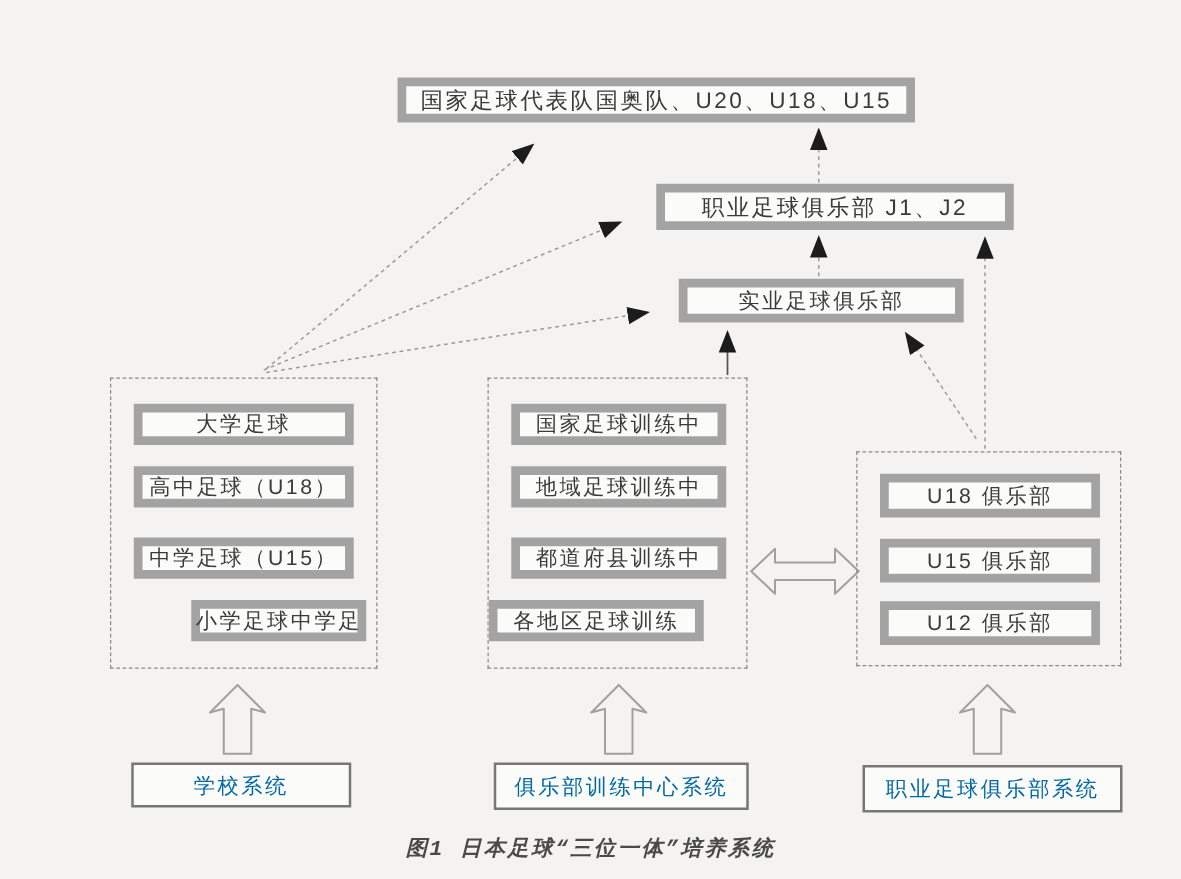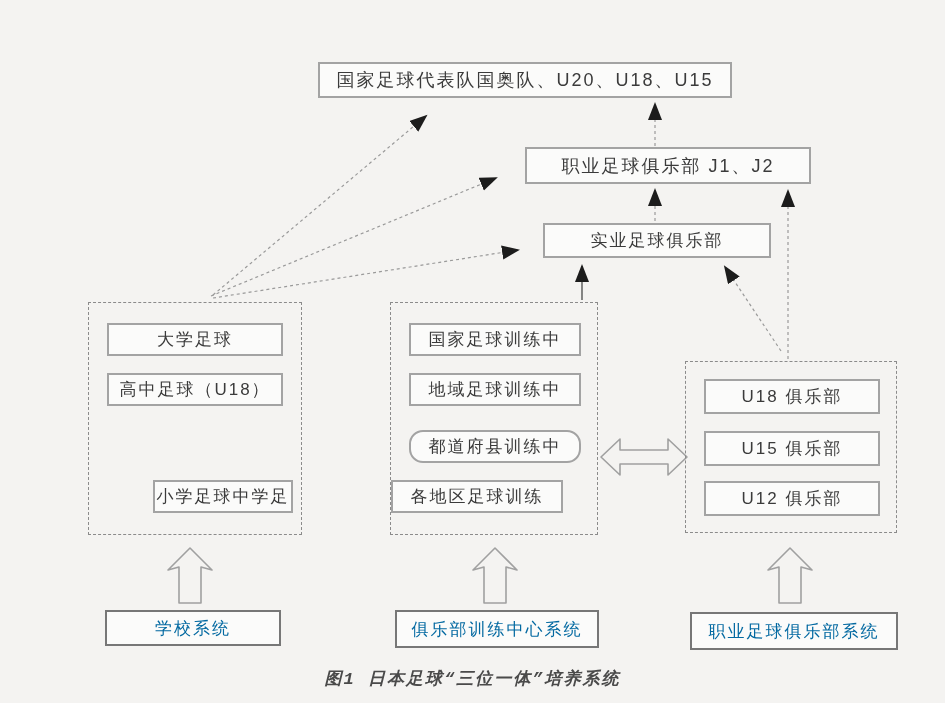--- a/index.html
+++ b/index.html
@@ -8,21 +8,21 @@
     background:#f4f3f1;
     font-family:"Liberation Sans","DejaVu Sans",sans-serif;
     position:relative;
     overflow:hidden;
   }
   .canvas{position:absolute;left:0;top:0;width:945px;height:703px;}
   .arrows{position:absolute;left:0;top:0;z-index:1;}
   .box{
     position:absolute;
     background:#fbfbfa;
-    border:2px solid #a3a3a3;
+    border:7px solid #a3a3a3;
     display:flex;align-items:center;justify-content:center;
     color:#3b3b3b;
     font-size:17px;font-weight:500;letter-spacing:2px;
     z-index:2;box-sizing:border-box;
     white-space:nowrap;
   }
   .group{
     position:absolute;
     border:1.5px dashed #8b8b8b;
     z-index:2;box-sizing:border-box;
@@ -80,27 +80,28 @@
 
   <div class="box" style="left:318px;top:62px;width:414px;height:36px;font-size:18px;">国家足球代表队国奥队、U20、U18、U15</div>
 
   <div class="box" style="left:525px;top:147px;width:286px;height:37px;font-size:18px;">职业足球俱乐部 J1、J2</div>
 
   <div class="box" style="left:543px;top:223px;width:228px;height:35px;">实业足球俱乐部</div>
 
   <div class="group" style="left:88px;top:302px;width:214px;height:233px;">
     <div class="box" style="left:18px;top:20px;width:176px;height:33px;">大学足球</div>
     <div class="box" style="left:18px;top:70px;width:176px;height:33px;">高中足球（U18）</div>
+    <div class="box" style="left:18px;top:127px;width:176px;height:33px;">中学足球（U15）</div>
     <div class="box" style="left:18px;top:177px;width:140px;height:33px;margin-left:46px;">小学足球中学足</div>
   </div>
 
   <div class="group" style="left:390px;top:302px;width:208px;height:233px;">
     <div class="box" style="left:18px;top:20px;width:172px;height:33px;">国家足球训练中</div>
     <div class="box" style="left:18px;top:70px;width:172px;height:33px;">地域足球训练中</div>
-    <div class="box" style="left:18px;top:127px;width:172px;height:33px;border-radius:14px;">都道府县训练中</div>
+    <div class="box" style="left:18px;top:127px;width:172px;height:33px;">都道府县训练中</div>
     <div class="box" style="left:0;top:177px;width:172px;height:33px;">各地区足球训练</div>
   </div>
 
   <div class="group" style="left:685px;top:361px;width:212px;height:172px;">
     <div class="box" style="left:18px;top:17px;width:176px;height:35px;">U18 俱乐部</div>
     <div class="box" style="left:18px;top:69px;width:176px;height:35px;">U15 俱乐部</div>
     <div class="box" style="left:18px;top:119px;width:176px;height:35px;">U12 俱乐部</div>
   </div>
 
   <div class="syslabel" style="left:105px;top:610px;width:176px;height:36px;">学校系统</div>

